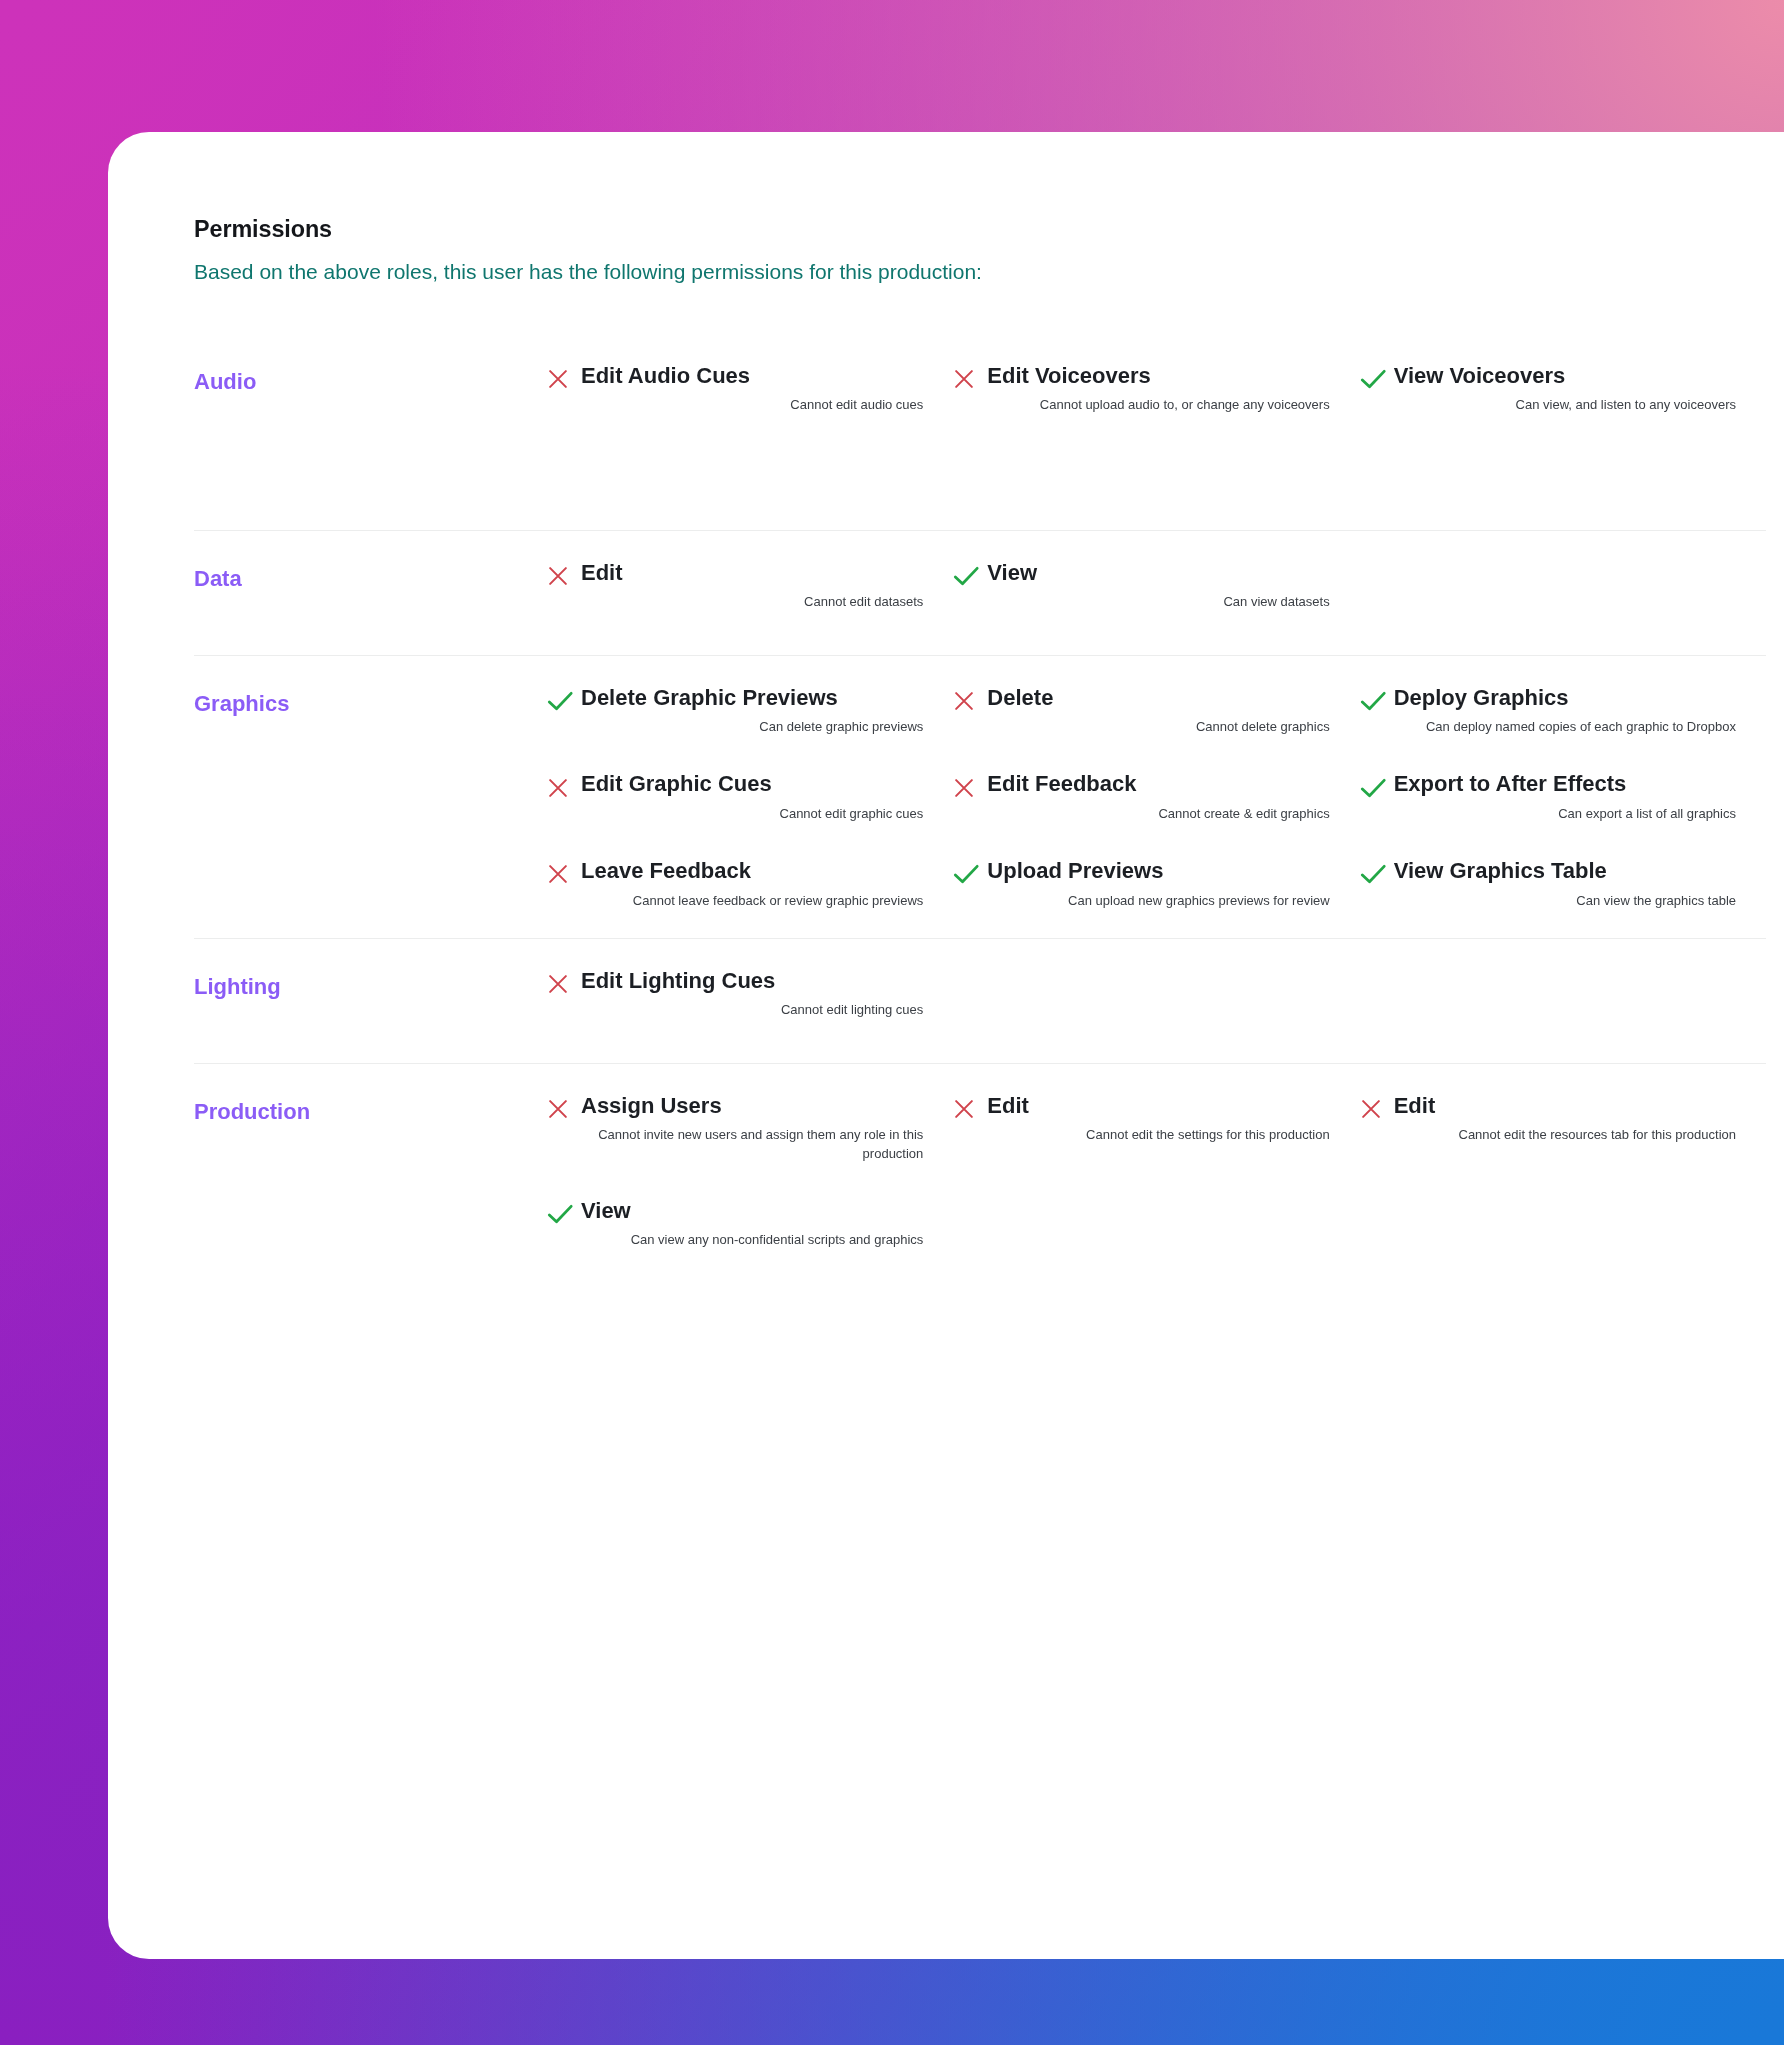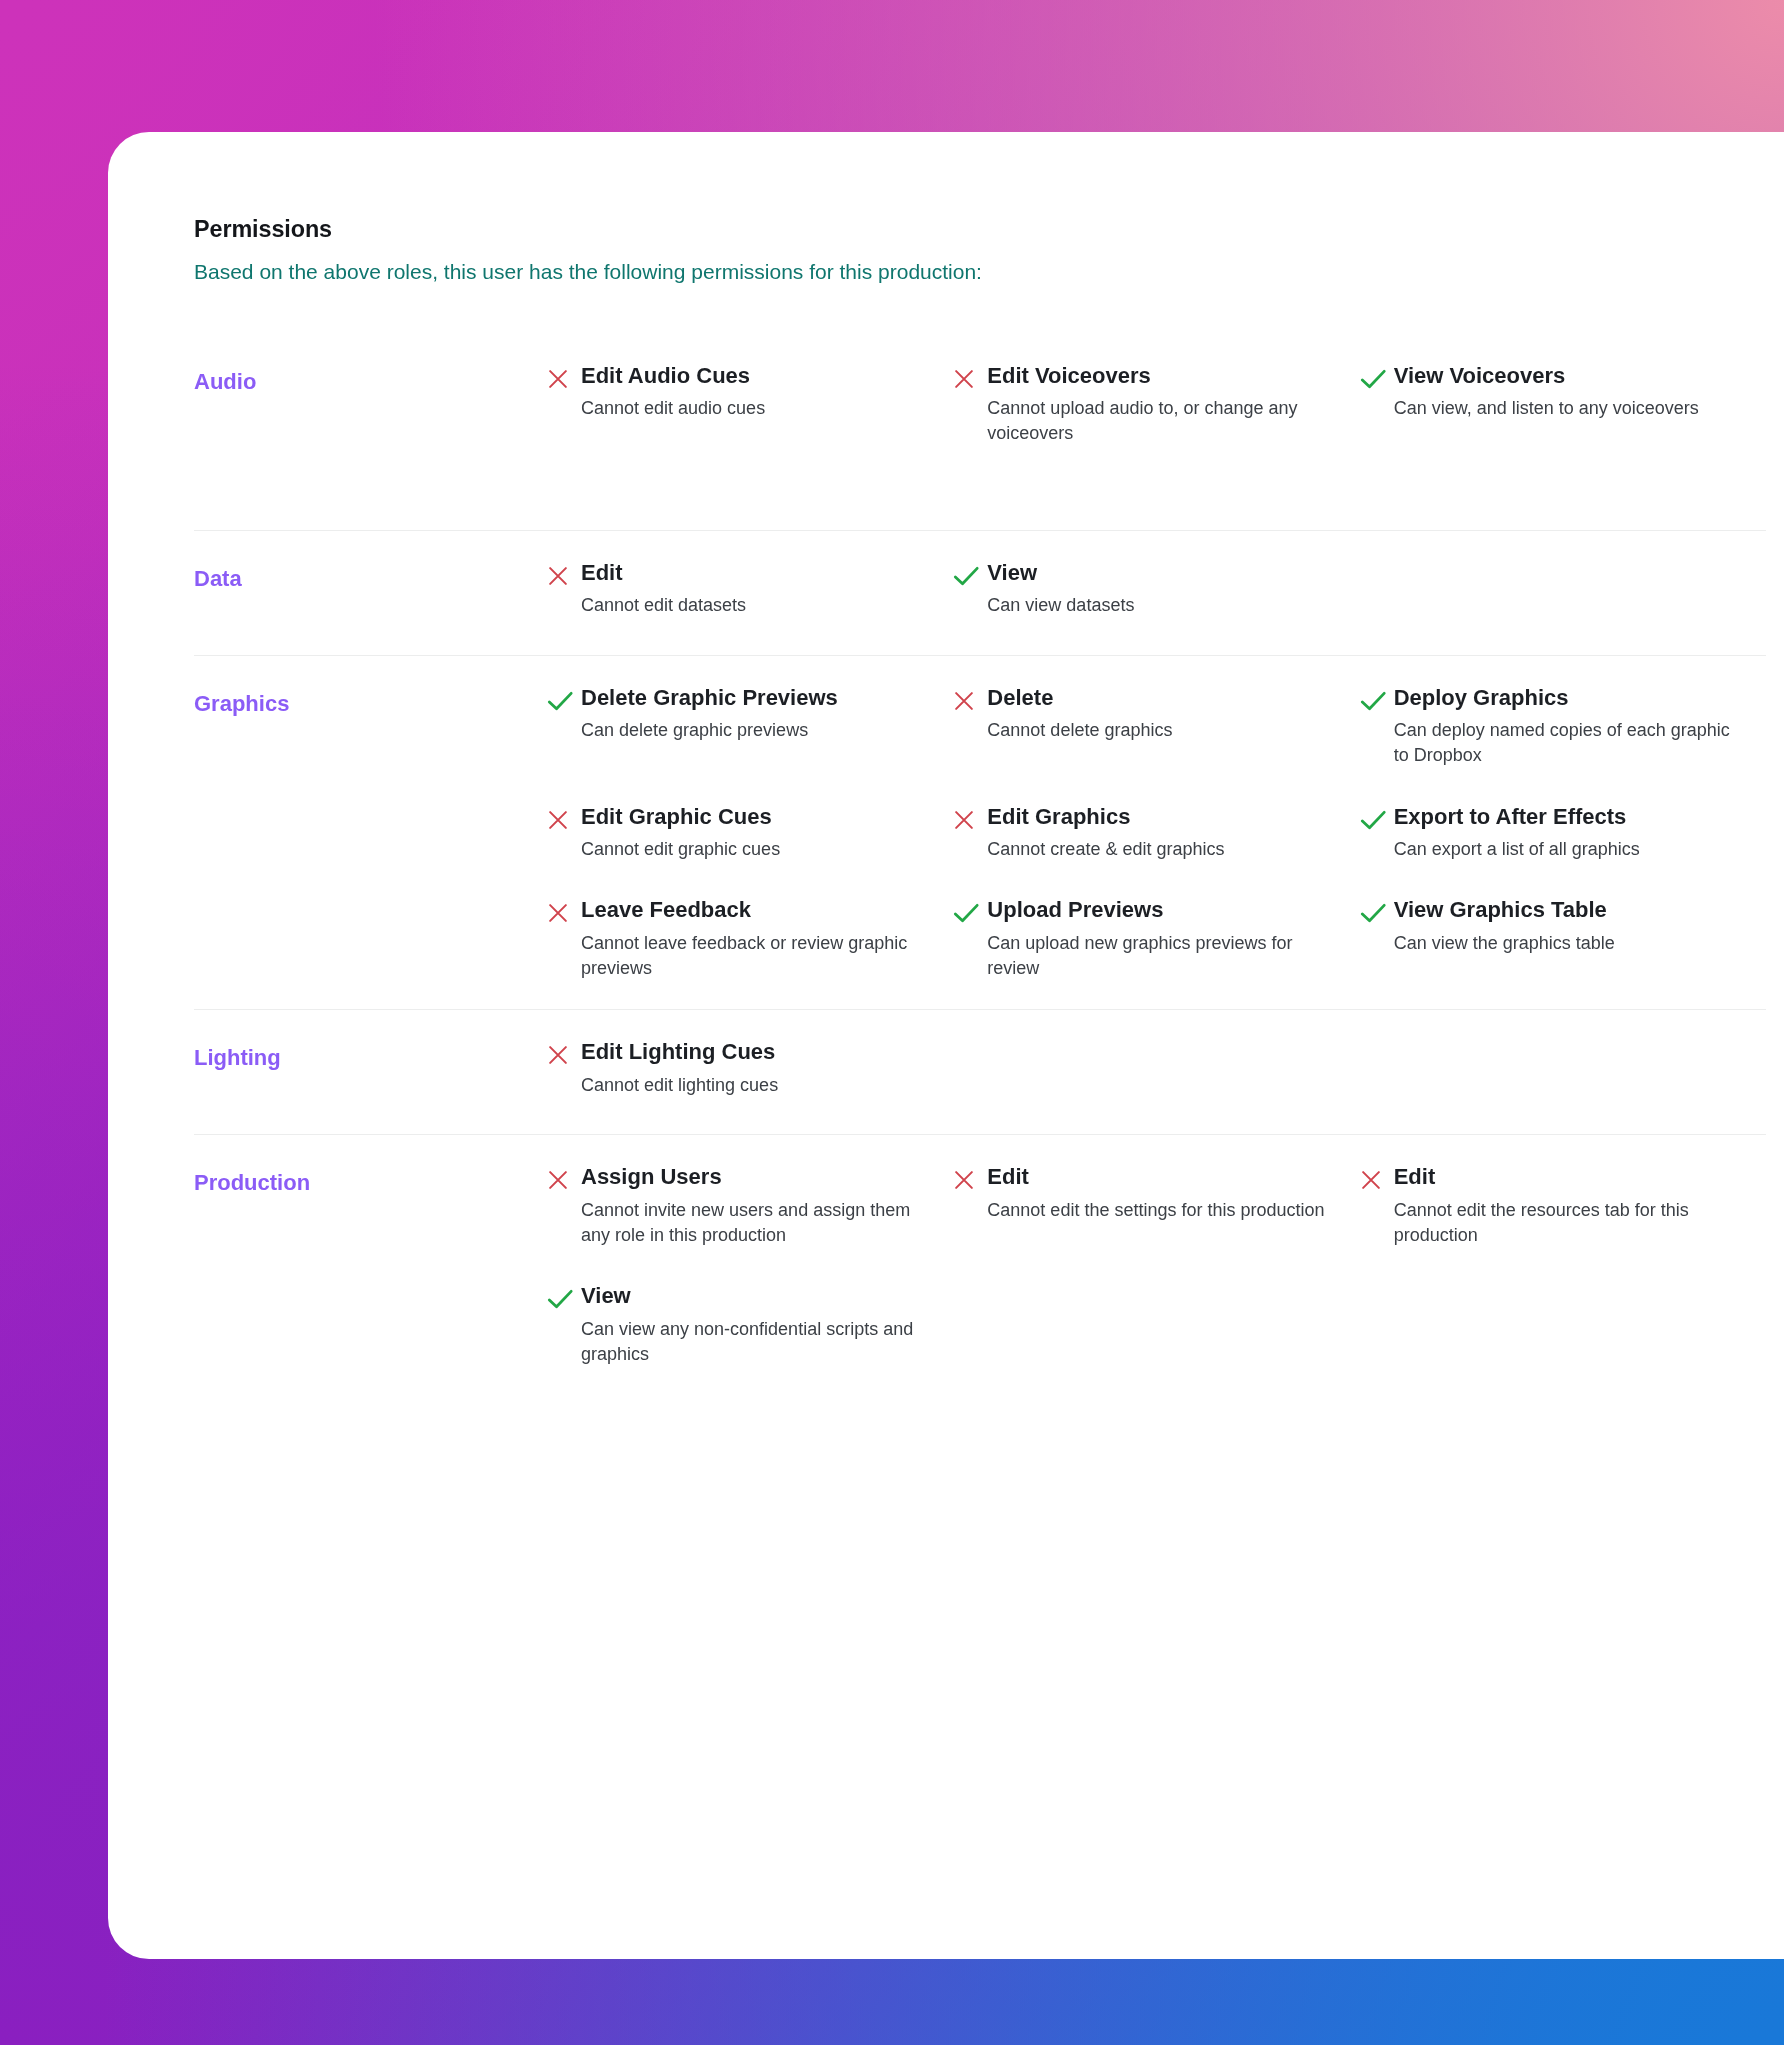--- a/index.html
+++ b/index.html
@@ -109,24 +109,25 @@
 
   .perm-title {
     font-size: 22px;
     font-weight: bold;
     color: #1c1f24;
     line-height: 1.25;
   }
 
   .perm-desc {
     margin-top: 7px;
-    font-size: 18px;
+    font-size: 13px;
     font-weight: 400;
     color: #3c4046;
     line-height: 1.4;
+    text-align: right;
   }
 
   
   .section.audio      { min-height: 197px; }
   .section.data       { min-height: 125px; }
   .section.lighting   { min-height: 125px; }
   .section.production { padding-bottom: 94px; }
 </style>
 </head>
 <body>
@@ -252,21 +253,21 @@
                   <div class="perm-desc">Cannot edit graphic cues</div>
                 </div>
               </div>
               <div class="perm">
                 <span class="perm-icon">
                   <svg width="22" height="22" viewBox="0 0 28 28" fill="none">
                     <path d="M4 4 L24 24 M24 4 L4 24" stroke="#d0434c" stroke-width="2.6" stroke-linecap="round"></path>
                   </svg>
                 </span>
                 <div class="perm-body">
-                  <div class="perm-title">Edit Graphics</div>
+                  <div class="perm-title">Edit Feedback</div>
                   <div class="perm-desc">Cannot create &amp; edit graphics</div>
                 </div>
               </div>
               <div class="perm">
                 <span class="perm-icon">
                   <svg width="26.5" height="22" viewBox="0 0 34 28" fill="none">
                     <path d="M3 15.2 L12.2 24 L31 4.2" stroke="#22a746" stroke-width="3.6" stroke-linecap="round" stroke-linejoin="round"></path>
                   </svg>
                 </span>
                 <div class="perm-body">

